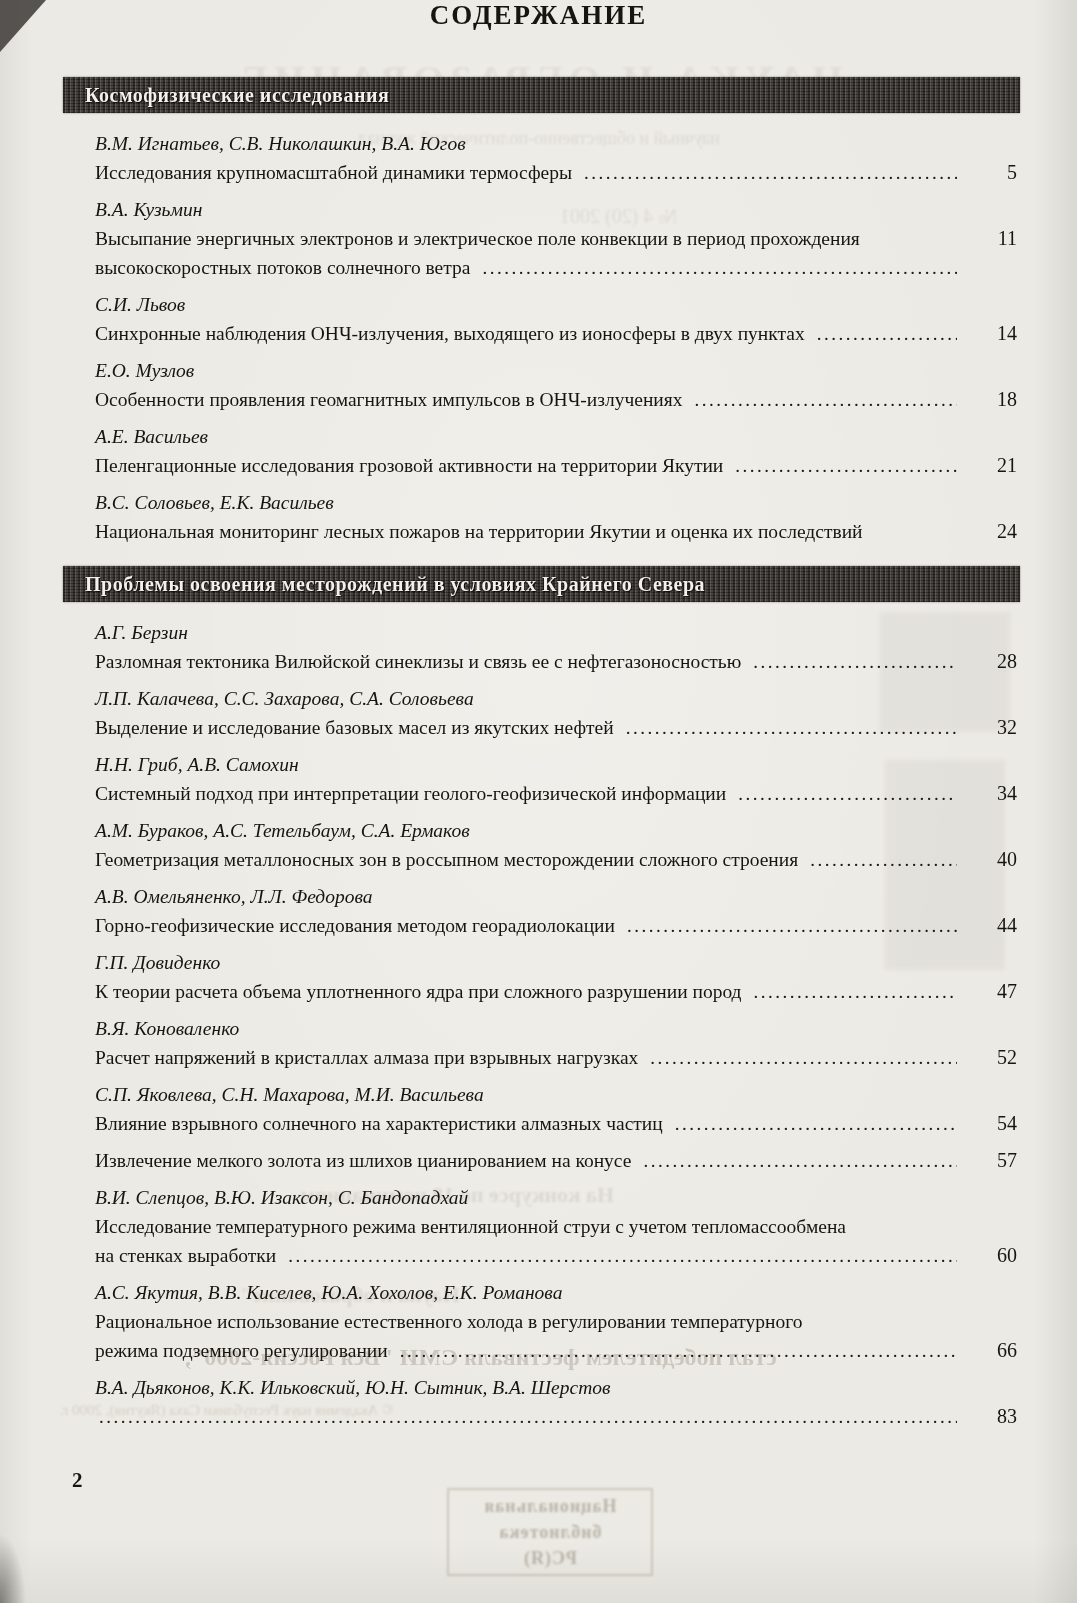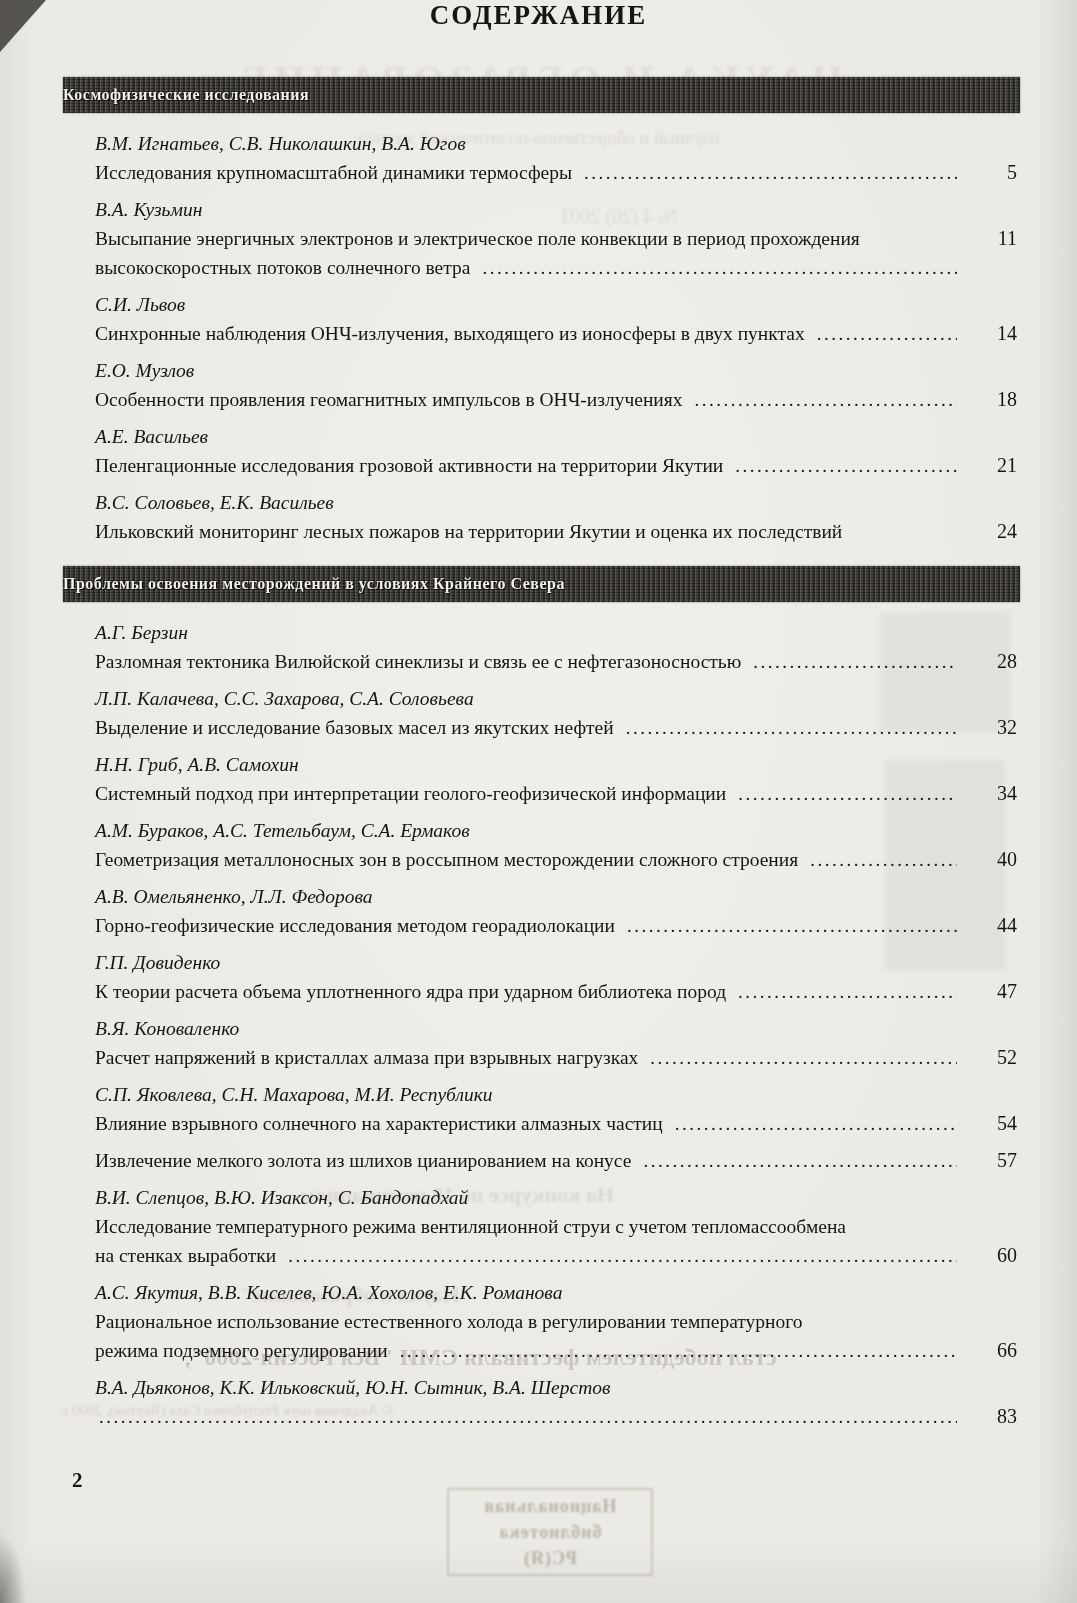--- a/index.html
+++ b/index.html
@@ -40,21 +40,22 @@
     background-image:
       repeating-linear-gradient(90deg, rgba(0,0,0,.45) 0 2px, rgba(255,255,255,.07) 2px 3px, rgba(0,0,0,.15) 3px 5px),
       repeating-linear-gradient(0deg, rgba(0,0,0,.25) 0 1px, rgba(255,255,255,.05) 1px 3px);
     display:flex;align-items:center;
     box-shadow:0 0 2px rgba(0,0,0,.4);
   }
   .section-band:first-of-type{margin-top:46px;}
   .section-band-label{
     color:#f3f1ea;
     font-weight:bold;
-    font-size:16px;
+    font-size:20px;
+    padding-left:22px;
     letter-spacing:.5px;
     text-shadow:0 0 2px rgba(0,0,0,.9), 1px 1px 0 rgba(0,0,0,.6);
     white-space:nowrap;
   }
 
   .entry{margin-bottom:8px;}
   .authors{
     font-style:italic;
     font-size:19.5px;
     line-height:29px;
@@ -173,21 +174,21 @@
         <div class="authors">А.Е. Васильев</div>
         <div class="toc-line">
           <span class="t">Пеленгационные исследования грозовой активности на территории Якутии</span>
           <span class="leader dots"></span>
           <span class="pageno">21</span>
         </div>
       </div>
       <div class="entry">
         <div class="authors">В.С. Соловьев, Е.К. Васильев</div>
         <div class="toc-line">
-          <span class="t">Ильковский мониторинг лесных пожаров на территории Якутии и оценка их последствий</span>
+          <span class="t">Национальная мониторинг лесных пожаров на территории Якутии и оценка их последствий</span>
           <span class="leader"></span>
           <span class="pageno">24</span>
         </div>
       </div>
       <div class="section-band">
         <span class="section-band-label">Проблемы освоения месторождений в условиях Крайнего Севера</span>
       </div>
       <div class="entry">
         <div class="authors">А.Г. Берзин</div>
         <div class="toc-line">
@@ -224,35 +225,35 @@
         <div class="authors">А.В. Омельяненко, Л.Л. Федорова</div>
         <div class="toc-line">
           <span class="t">Горно-геофизические исследования методом георадиолокации</span>
           <span class="leader dots"></span>
           <span class="pageno">44</span>
         </div>
       </div>
       <div class="entry">
         <div class="authors">Г.П. Довиденко</div>
         <div class="toc-line">
-          <span class="t">К теории расчета объема уплотненного ядра при ударном библиотека пород</span>
+          <span class="t">К теории расчета объема уплотненного ядра при сложного разрушении пород</span>
           <span class="leader dots"></span>
           <span class="pageno">47</span>
         </div>
       </div>
       <div class="entry">
         <div class="authors">В.Я. Коноваленко</div>
         <div class="toc-line">
           <span class="t">Расчет напряжений в кристаллах алмаза при взрывных нагрузках</span>
           <span class="leader dots"></span>
           <span class="pageno">52</span>
         </div>
       </div>
       <div class="entry">
-        <div class="authors">С.П. Яковлева, С.Н. Махарова, М.И. Республики</div>
+        <div class="authors">С.П. Яковлева, С.Н. Махарова, М.И. Васильева</div>
         <div class="toc-line">
           <span class="t">Влияние взрывного солнечного на характеристики алмазных частиц</span>
           <span class="leader dots"></span>
           <span class="pageno">54</span>
         </div>
       </div>
       <div class="entry">
         <div class="toc-line">
           <span class="t">Извлечение мелкого золота из шлихов цианированием на конусе</span>
           <span class="leader dots"></span>

